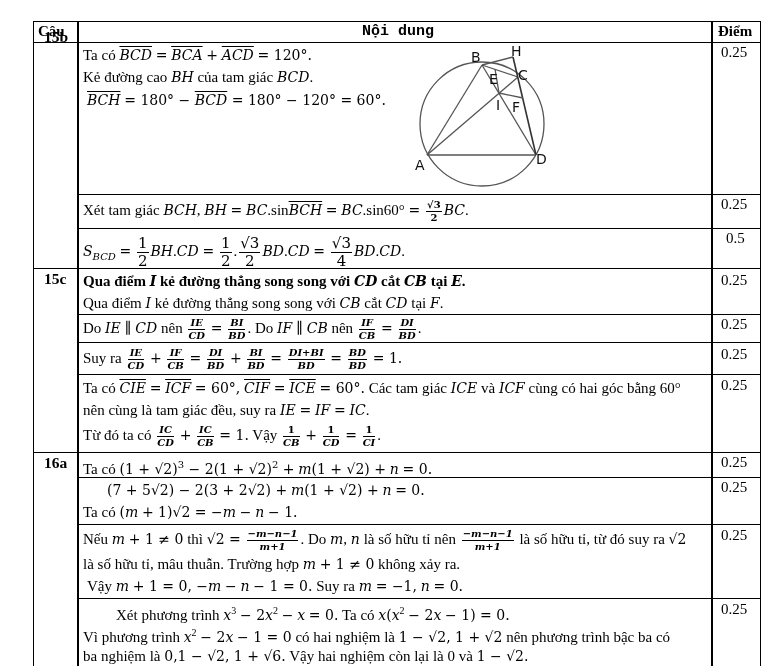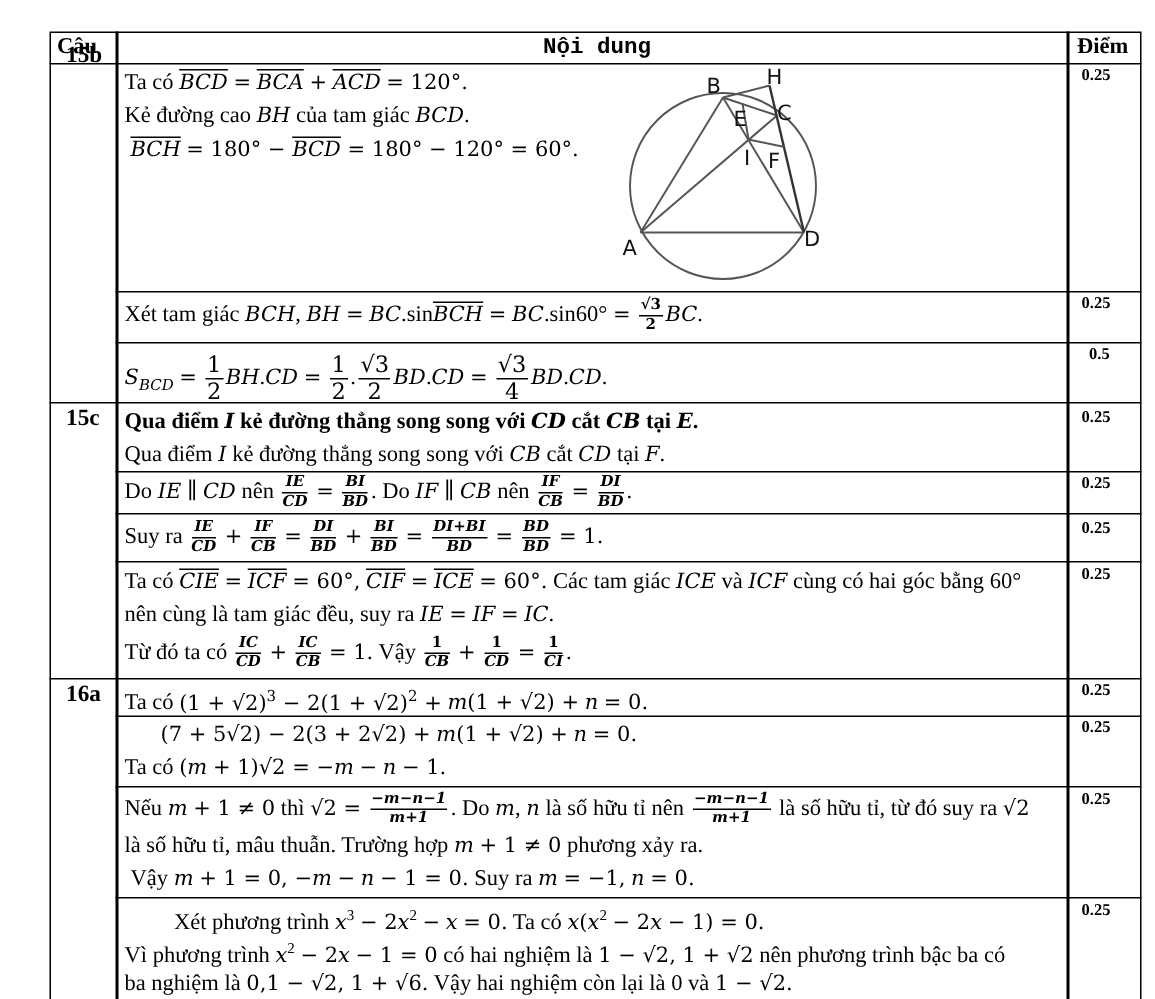--- a/index.html
+++ b/index.html
@@ -2,21 +2,21 @@
 <html><head>
 <meta charset="utf-8">
 <style>
   html,body{margin:0;padding:0;background:#fff;}
   body{width:770px;height:666px;overflow:hidden;position:relative;font-family:"Liberation Serif","DejaVu Serif",serif;color:#000;}
   .tbl{position:absolute;left:33px;top:21px;width:728px;height:660px;border:1.5px solid #000;box-sizing:border-box;}
   .vline{position:absolute;width:1.5px;background:#000;}
   .hline{position:absolute;height:1px;background:#000;}
   .hdr{position:absolute;font-weight:bold;font-size:15px;}
   .qlabel{position:absolute;font-weight:bold;font-size:15.5px;left:44px;}
-  .pts{position:absolute;font-weight:bold;font-size:11px;left:721px;width:40px;}
+  .pts{position:absolute;font-weight:normal;font-size:15px;left:721px;width:40px;}
   .cell{position:absolute;left:83px;font-size:15px;line-height:22px;white-space:nowrap;}
   .m{font-family:"DejaVu Serif","Liberation Serif",serif;font-style:italic;font-size:14px;}
   .n{font-family:"DejaVu Serif","Liberation Serif",serif;font-style:normal;font-size:14px;}
   .ov{text-decoration:overline;}
   .frac{display:inline-block;vertical-align:middle;text-align:center;line-height:1;font-size:10px;font-family:"DejaVu Serif",serif;font-style:italic;font-weight:bold;margin:0 2px;}
   .frac .num{display:block;border-bottom:1px solid #000;padding:0 1px 1px 1px;}
   .frac .den{display:block;padding-top:1px;}
   .bigfrac{font-size:15px;font-style:normal;font-weight:normal;}
   sup{font-size:10px;}
   sub{font-size:10px;}
@@ -182,21 +182,21 @@
   <span class="n">√2 =</span>
   <span class="frac"><span class="num">−m−n−1</span><span class="den">m+1</span></span>.
   <span>Do</span> <span class="m">m</span>, <span class="m">n</span>
   <span>là số hữu tỉ nên</span>
   <span class="frac"><span class="num">−m−n−1</span><span class="den">m+1</span></span>
   <span>là số hữu tỉ, từ đó suy ra</span> <span class="n">√2</span>
 </div>
 <div class="cell" style="top:553px;">
   <span>là số hữu tỉ, mâu thuẫn. Trường hợp</span>
   <span class="m">m</span> <span class="n">+ 1 ≠ 0</span>
-  <span>phương xảy ra.</span>
+  <span>không xảy ra.</span>
 </div>
 <div class="cell" style="top:575px;left:87px;">
   <span>Vậy</span>
   <span class="m">m</span> <span class="n">+ 1 = 0, −</span><span class="m">m</span> <span class="n">−</span> <span class="m">n</span> <span class="n">− 1 = 0.</span>
   <span>Suy ra</span>
   <span class="m">m</span> <span class="n">= −1,</span> <span class="m">n</span> <span class="n">= 0.</span>
 </div>
 
 <div class="cell" style="top:600px;margin-left:33px;">
   <span>Xét phương trình</span>

